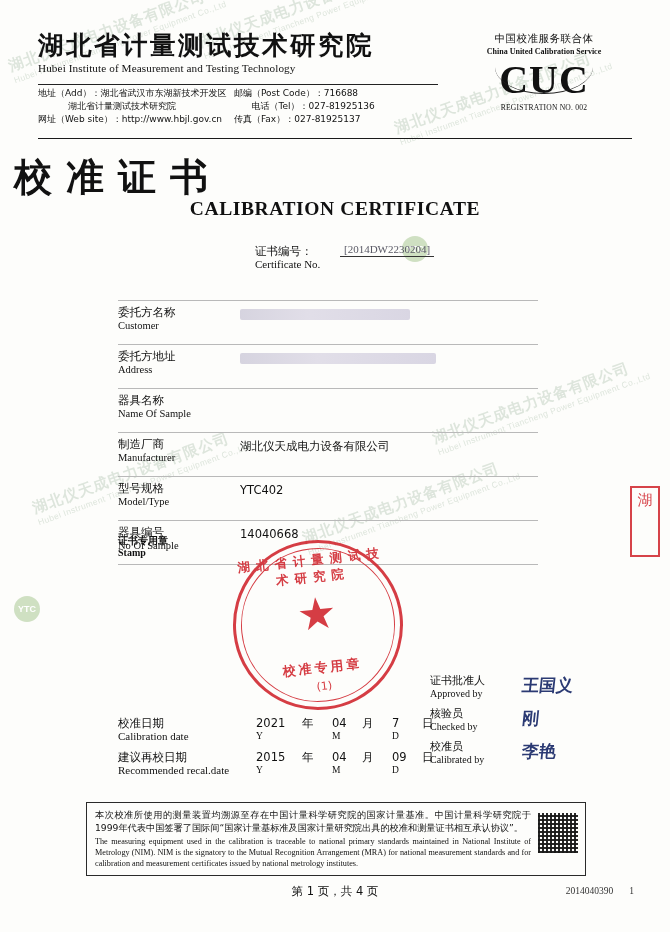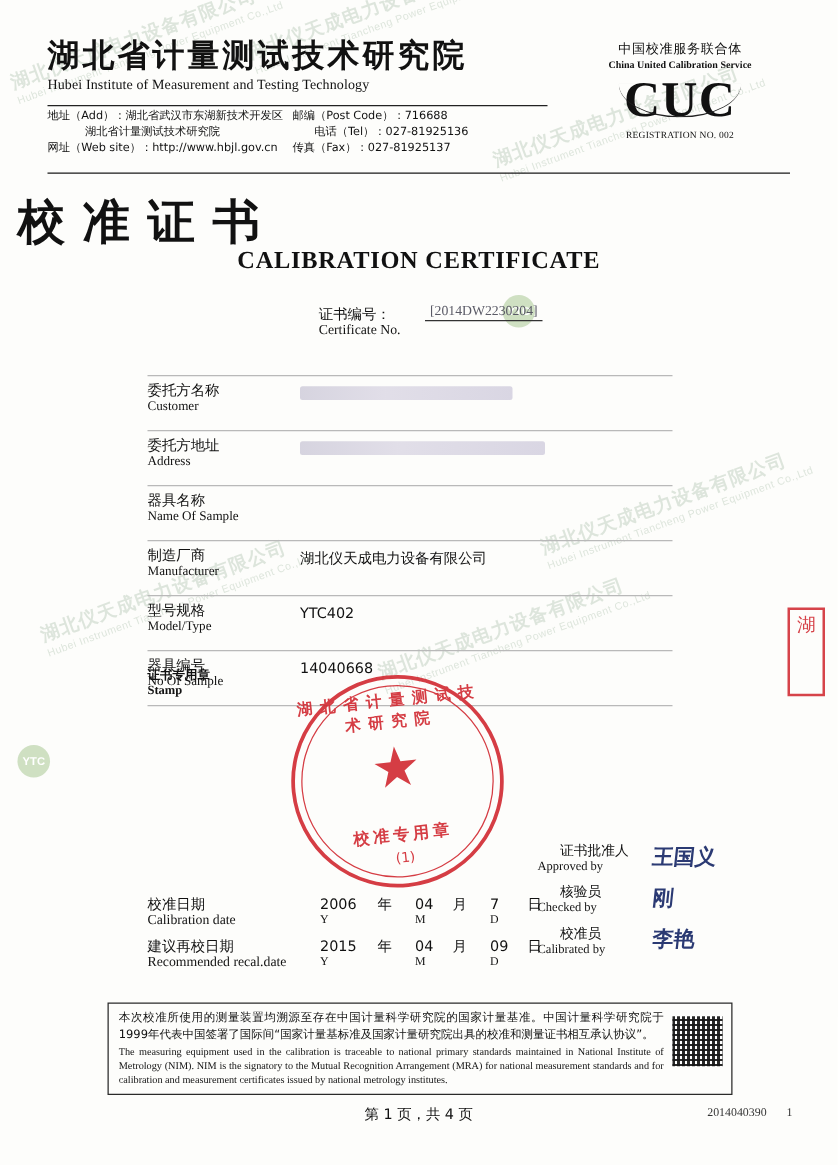--- a/index.html
+++ b/index.html
@@ -185,21 +185,21 @@
     display:flex;align-items:flex-start;justify-content:center;
     padding-top:3px;opacity:.85;
   }
 
   
   .sigs{
     position:absolute;left:430px;top:674px;width:210px;
     font-family:"DejaVu Sans", sans-serif;
   }
   .sig-row{height:33px;position:relative;}
-  .sig-lbl .cn{font-size:11px;display:block;line-height:1.25;margin-left:18px;}
+  .sig-lbl .cn{font-size:11px;display:block;line-height:1.25;}
   .sig-lbl .en{font-size:10px;font-family:"Liberation Serif", serif;display:block;}
   .sig-name{
     position:absolute;left:92px;top:0px;
     font-size:17px;color:#2b3a73;
     font-family:"DejaVu Sans", sans-serif;
     font-weight:bold;
     transform:skewX(-6deg);
   }
 
   
@@ -430,21 +430,21 @@
       <div class="sig-name">李艳</div>
     </div>
   </div>
 
   <div class="dates">
     <div class="drow">
       <span class="cn">校准日期</span>
       <span class="en">Calibration date</span>
       <div class="dvals">
         <div class="nums">
-          <span class="dv-y">2006</span>
+          <span class="dv-y">2021</span>
           <span class="dv-u1">年</span>
           <span class="dv-m">04</span>
           <span class="dv-u2">月</span>
           <span class="dv-d">7</span>
           <span>日</span>
         </div>
         <div class="subs">
           <span class="dv-y">Y</span>
           <span class="dv-u1"></span>
           <span class="dv-m">M</span>

